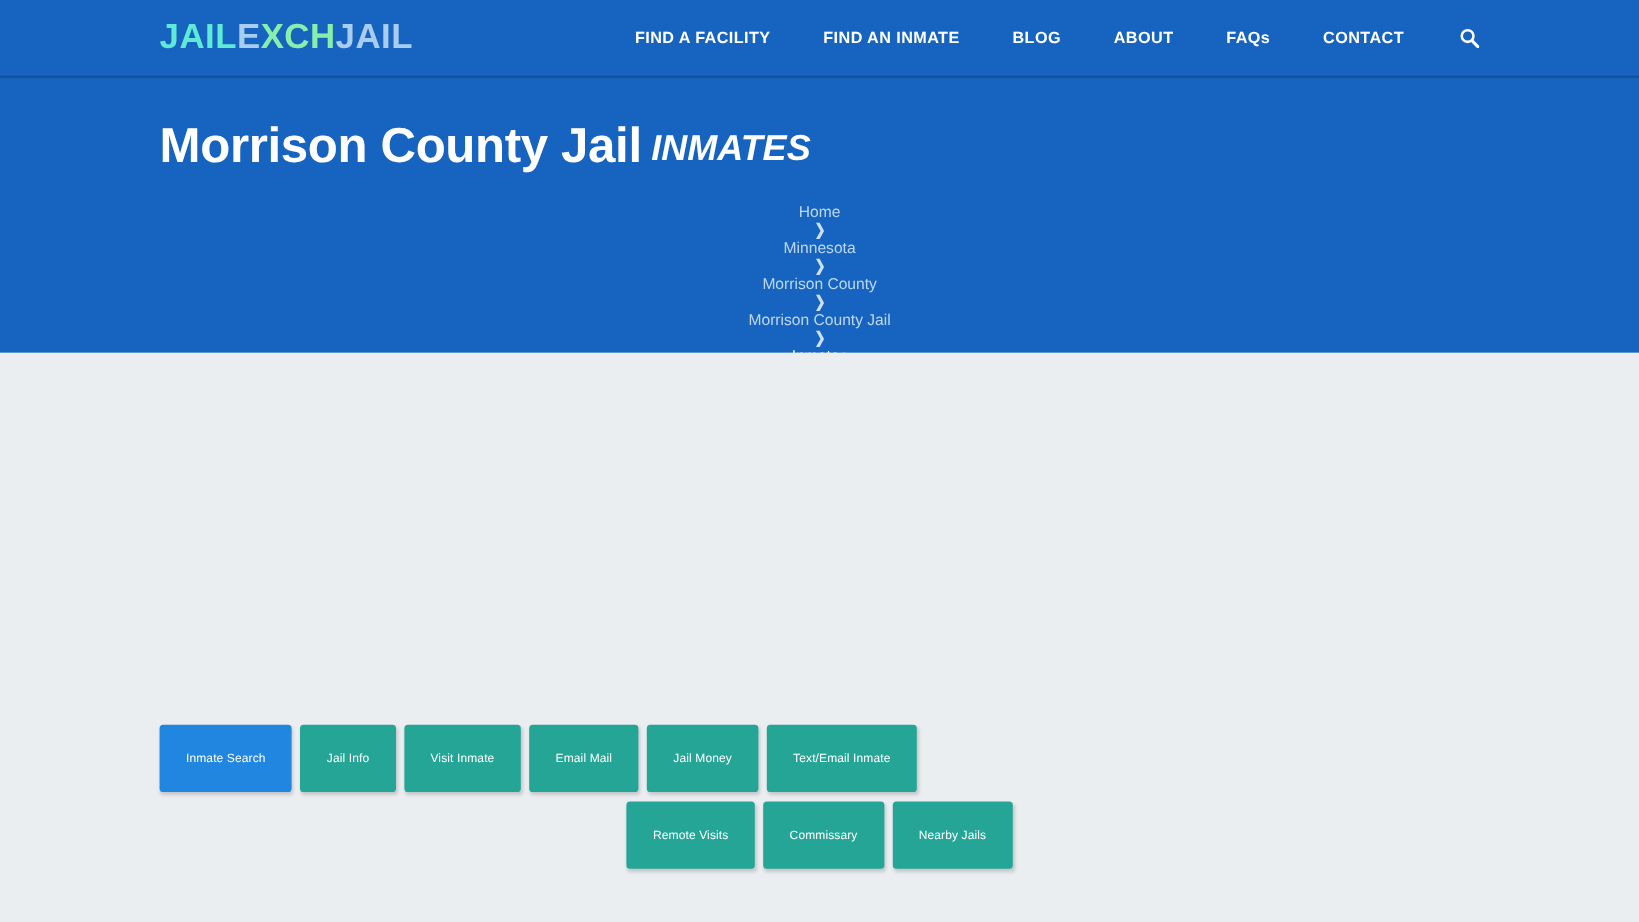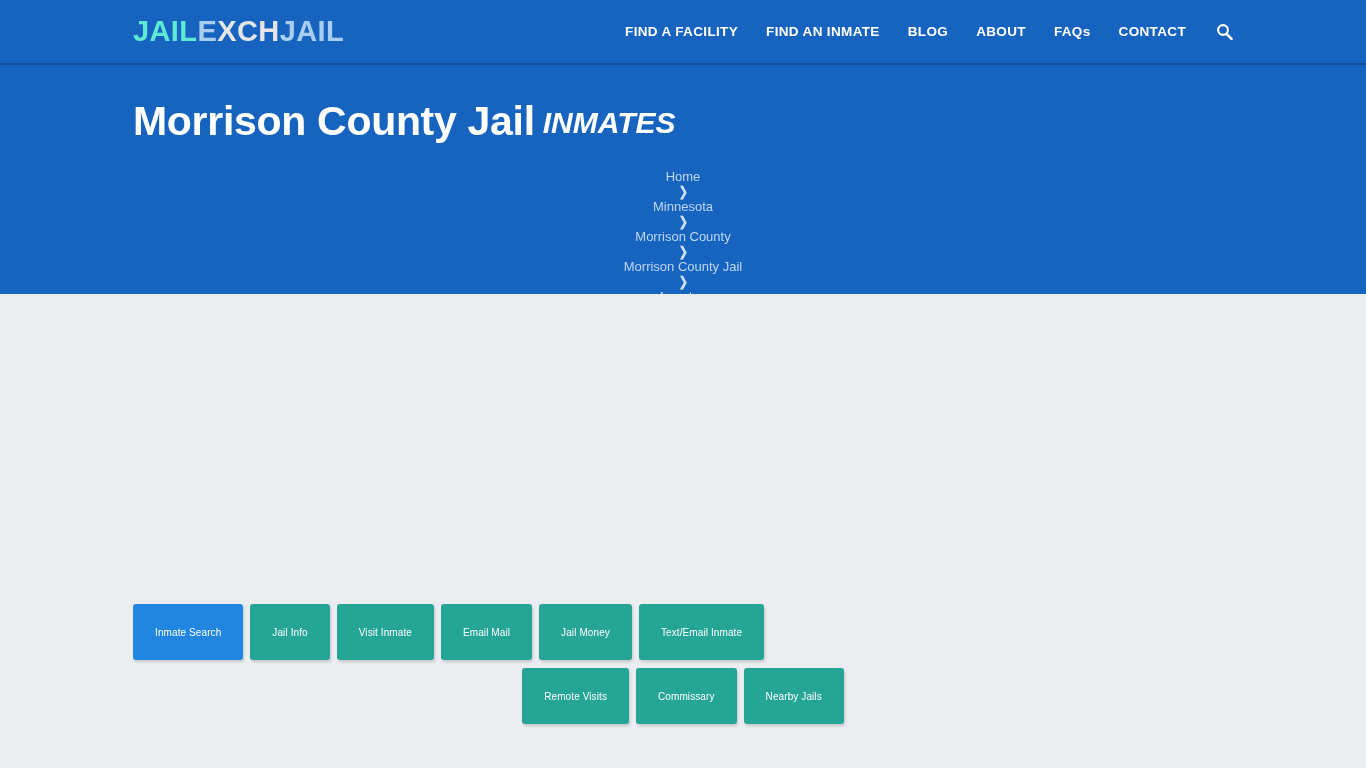--- a/index.html
+++ b/index.html
@@ -40,26 +40,26 @@
   .logo {
     font-size: 29px;
     font-weight: bold;
     letter-spacing: 0.4px;
     line-height: 1;
     white-space: nowrap;
     user-select: none;
   }
   .logo .jail { color: #5eead4; margin-top: 20px; }
   .logo .exchange { color: #a9cdee; }
-  .logo .xch { color: #e5e5e5; }
+  .logo .xch { color: #86efac; }
 
   .nav-links {
     display: flex;
     align-items: center;
-    gap: 0px;
+    gap: 16px;
   }
   .nav-links a {
     color: #ffffff;
     text-decoration: none;
     font-size: 13.5px;
     font-weight: bold;
     letter-spacing: 0.35px;
     padding: 0 14px;
     white-space: nowrap;
     line-height: 65px;

